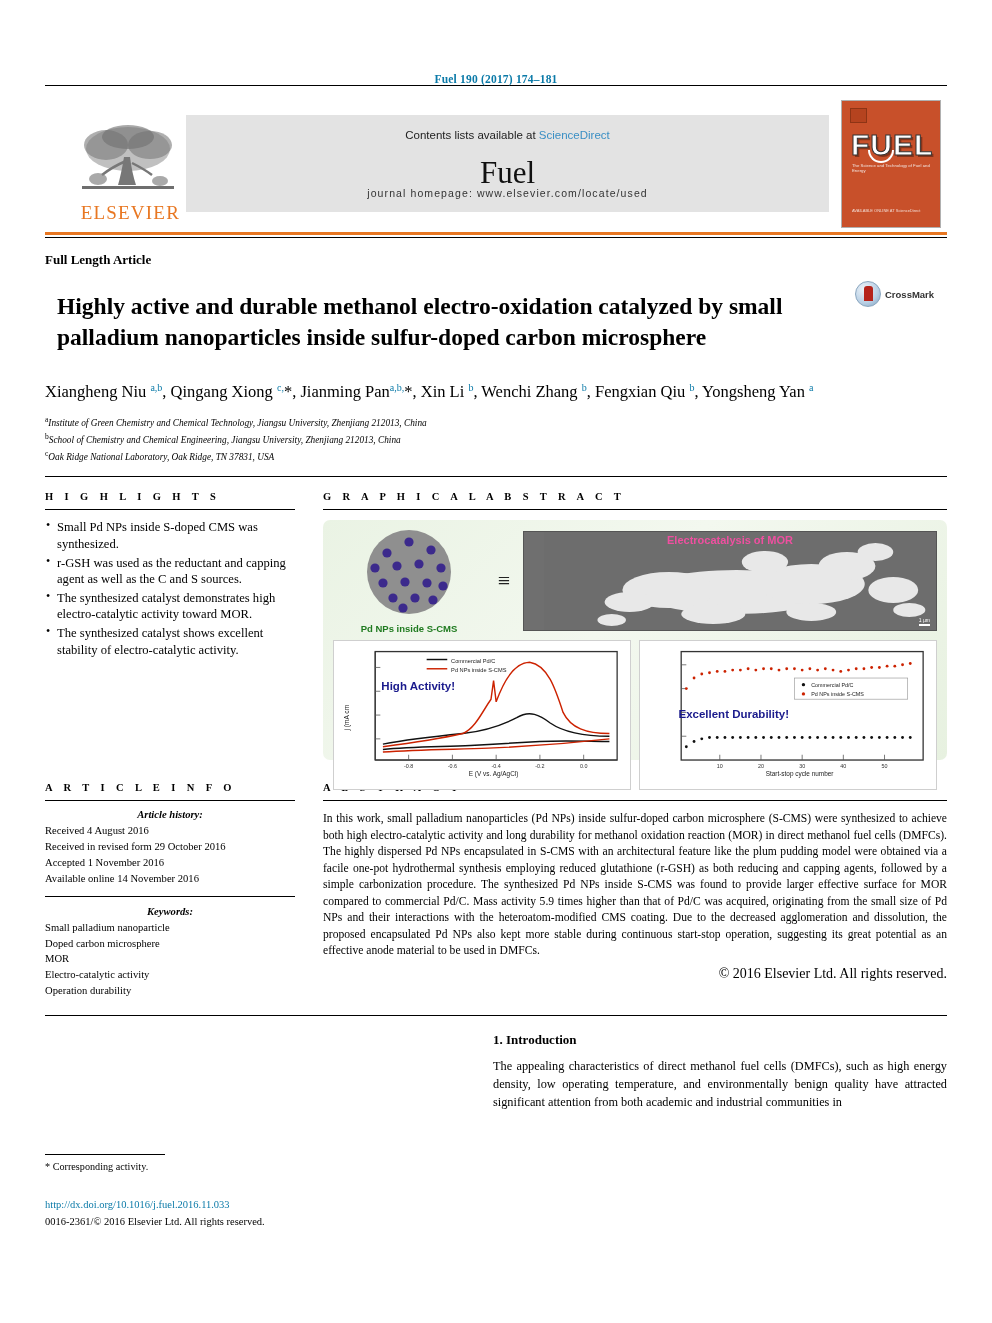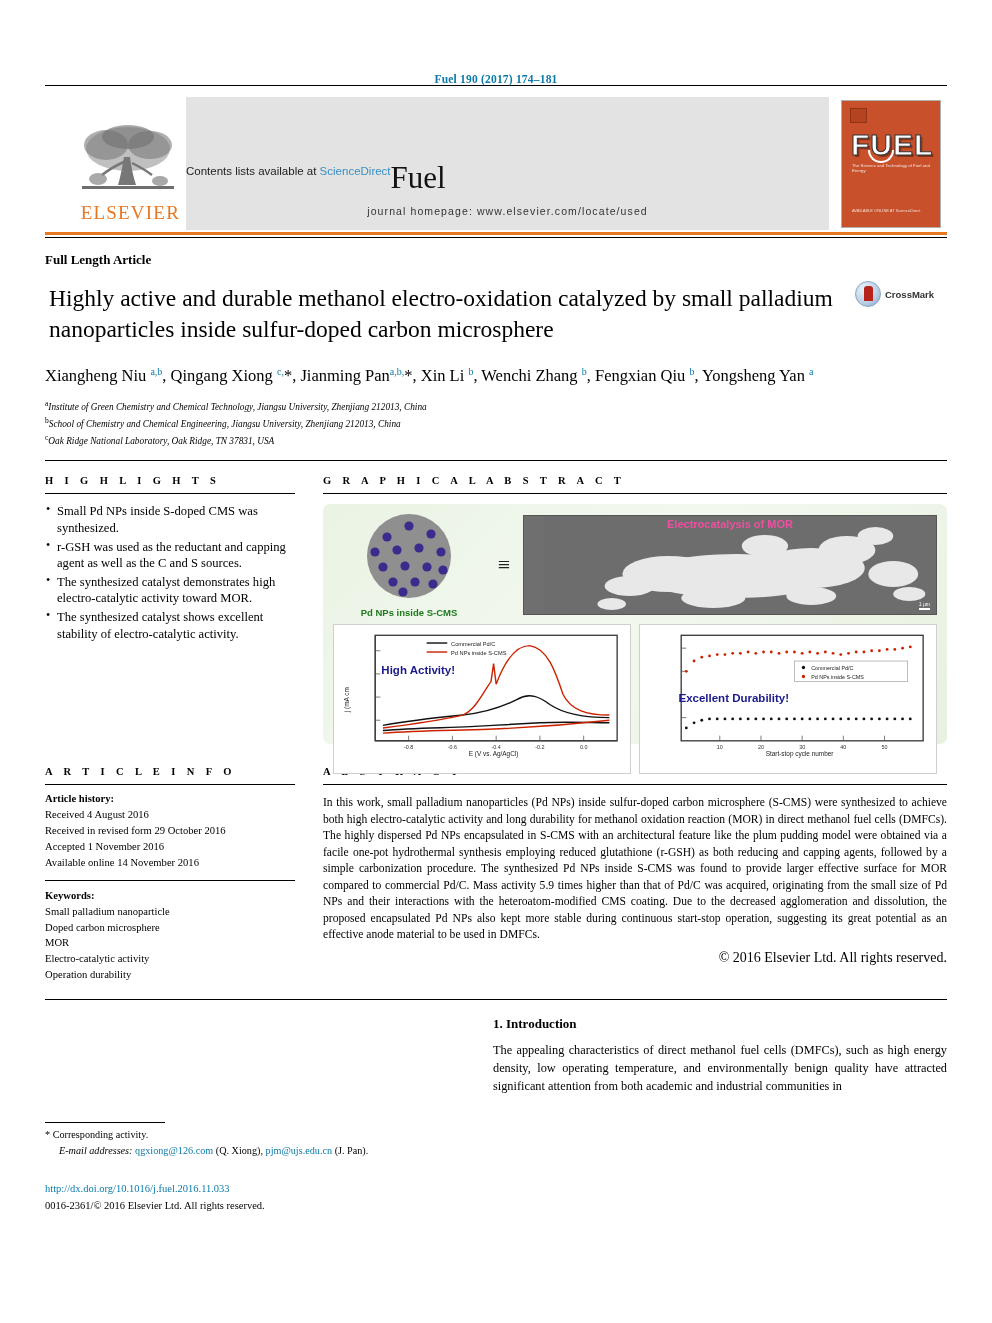--- a/index.html
+++ b/index.html
@@ -24,22 +24,22 @@
   
   .masthead { margin-top:11px; display:flex; align-items:stretch; height:133px; }
   .rule-top { border-top:1.6px solid #000; height:0; margin:0 0 0 0; }
 
   .elsevier-box { width:135px; flex:0 0 135px; display:flex; flex-direction:column;
                   align-items:flex-end; justify-content:flex-end; padding-bottom:6px; }
   .tree-svg { display:block; }
   .elsevier-word { color:#E87722; font-family:"Liberation Serif", serif;
                    font-size:19px; letter-spacing:1.2px; margin-top:1px; }
 
-  .banner { flex:1 1 auto; background:#e3e3e3; margin:0 6px; position:relative;
-            display:flex; flex-direction:row; align-items:center; justify-content:flex-start;
+  .banner { flex:1 1 auto; background:#e3e3e3; margin:18px 6px; position:relative;
+            display:flex; flex-direction:column; align-items:center; justify-content:flex-start;
             padding-top:14px; }
   .banner .contents { font-family:"Liberation Sans", sans-serif; font-size:11.5px; color:#222; }
   .banner .contents a { color:#3a8fc4; text-decoration:none; }
   .banner .jtitle { font-family:"Liberation Serif", serif; font-size:31px; margin-top:14px; color:#111; }
   .banner .homepage { position:absolute; bottom:13px; left:0; right:0; text-align:center;
                       font-family:"Liberation Sans", sans-serif; font-size:10.5px;
                       letter-spacing:1.1px; color:#333; }
 
   .cover-box { width:112px; flex:0 0 112px; display:flex; align-items:center; justify-content:center; }
   .cover { width:100px; height:128px; background:#C8502A; position:relative;
@@ -56,22 +56,22 @@
   .cover .swoosh { position:absolute; left:26px; top:49px; width:26px; height:13px;
                    border:2px solid #fff; border-top:none; border-radius:0 0 26px 26px; }
 
   .rule-thick { border-top:3px solid #E87722; margin-top:2px; }
   .rule-thin  { border-top:1px solid #000; margin-top:2px; }
 
   
   .artType { font-family:"Liberation Serif", serif; font-weight:bold; font-size:13px;
              margin-top:14px; }
   .titlewrap { display:flex; align-items:flex-start; margin-top:11px; }
-  h1.title { font-family:"Liberation Serif", serif; font-weight:normal;
-             font-size:23.5px; line-height:1.3; margin:4px; flex:1 1 auto; }
+  h1.title { font-family:"Liberation Serif", serif; font-weight:bold;
+             font-size:23.5px; line-height:1.3; margin:12px; flex:1 1 auto; }
   .crossmark { flex:0 0 auto; width:92px; text-align:center; padding-top:2px; }
   .cm-row { display:flex; align-items:center; gap:4px; }
   .cm-circle { width:26px; height:26px; border-radius:50%; background:
      radial-gradient(circle at 35% 30%, #eef4fa, #b8cfe4 60%, #7d9fbe); position:relative;
      border:1px solid #8aa6bf; }
   .cm-circle::after{ content:""; position:absolute; left:8px; top:4px; width:9px; height:15px;
      background:#b5231b; border-radius:3px 3px 0 0; }
   .cm-label { font-family:"Liberation Sans", sans-serif; font-weight:bold; font-size:9.5px; color:#333; }
 
   
@@ -107,28 +107,28 @@
   .equals { flex:0 0 26px; text-align:center; font-size:22px; color:#222; line-height:1; }
   .sem { flex:1 1 auto; height:100px; position:relative; overflow:hidden;
          background:#6f6f6f; border:1px solid #555;padding-left:20px; }
   .sem .semtitle { position:absolute; top:2px; left:0; right:0; text-align:center;
                    font-family:"Liberation Sans", sans-serif; font-weight:bold;
                    font-size:11px; color:#ef4fa0; }
   .sem .scalebar { position:absolute; right:6px; bottom:4px; font-size:5px; color:#fff;
                    font-family:"Liberation Sans", sans-serif; text-align:center; }
   .sem .scalebar i { display:block; height:2px; background:#fff; margin-top:1px; }
 
-  .ga-bottom { display:flex; gap:8px; flex:1 1 auto;align-items:flex-end; }
+  .ga-bottom { display:flex; gap:8px; flex:1 1 auto; }
   .plot { flex:1 1 0; background:#fff; border:1px solid #cfcfcf; position:relative; }
   .plot .banner-txt { position:absolute; font-family:"Liberation Sans", sans-serif;
                       font-weight:bold; color:#1a1a8c; font-size:11.5px; }
 
   
   .ai-block { margin-top:6px; font-size:10.6px; line-height:1.5; }
-  .ai-block .ititle { font-weight:bold; }
+  .ai-block .ititle { font-style:italic; font-weight:bold;text-align:center; }
   .ai-rule { border-top:1.3px solid #000; margin:9px 0 7px 0; }
 
   .abstract { margin-top:10px; font-size:11.6px; line-height:1.42; text-align:justify;
               hyphens:auto; }
   .copyright { text-align:right; margin-top:7px; font-size:14px;font-family:Liberation Serif, serif; }
 
   .rule-end { border-top:1px solid #000; margin-top:16px; }
 
   
   .bottom { display:flex; gap:28px; margin-top:16px; }
@@ -466,27 +466,20 @@
   <div class="rule-end"></div>
 
   <div class="bottom">
     <div class="bcolL">
       <div class="footnote">
         <div class="fn-rule"></div>
         <div>
           <span>*</span>
           <span>Corresponding activity.</span>
         </div>
-        <div style="padding-left:14px;">
-          <span class="em">E-mail addresses:</span>
-          <a href="#">qgxiong@126.com</a>
-          <span>(Q. Xiong),</span>
-          <a href="#">pjm@ujs.edu.cn</a>
-          <span>(J. Pan).</span>
-        </div>
       </div>
       <div class="doi">
         <a href="#">http://dx.doi.org/10.1016/j.fuel.2016.11.033</a>
         <div>0016-2361/© 2016 Elsevier Ltd. All rights reserved.</div>
       </div>
     </div>
 
     <div class="bcolR">
       <h2 class="intro">1. Introduction</h2>
       <div class="introtext">The appealing characteristics of direct methanol fuel cells (DMFCs), such as high energy density, low operating temperature, and environmentally benign quality have attracted significant attention from both academic and industrial communities in</div>

